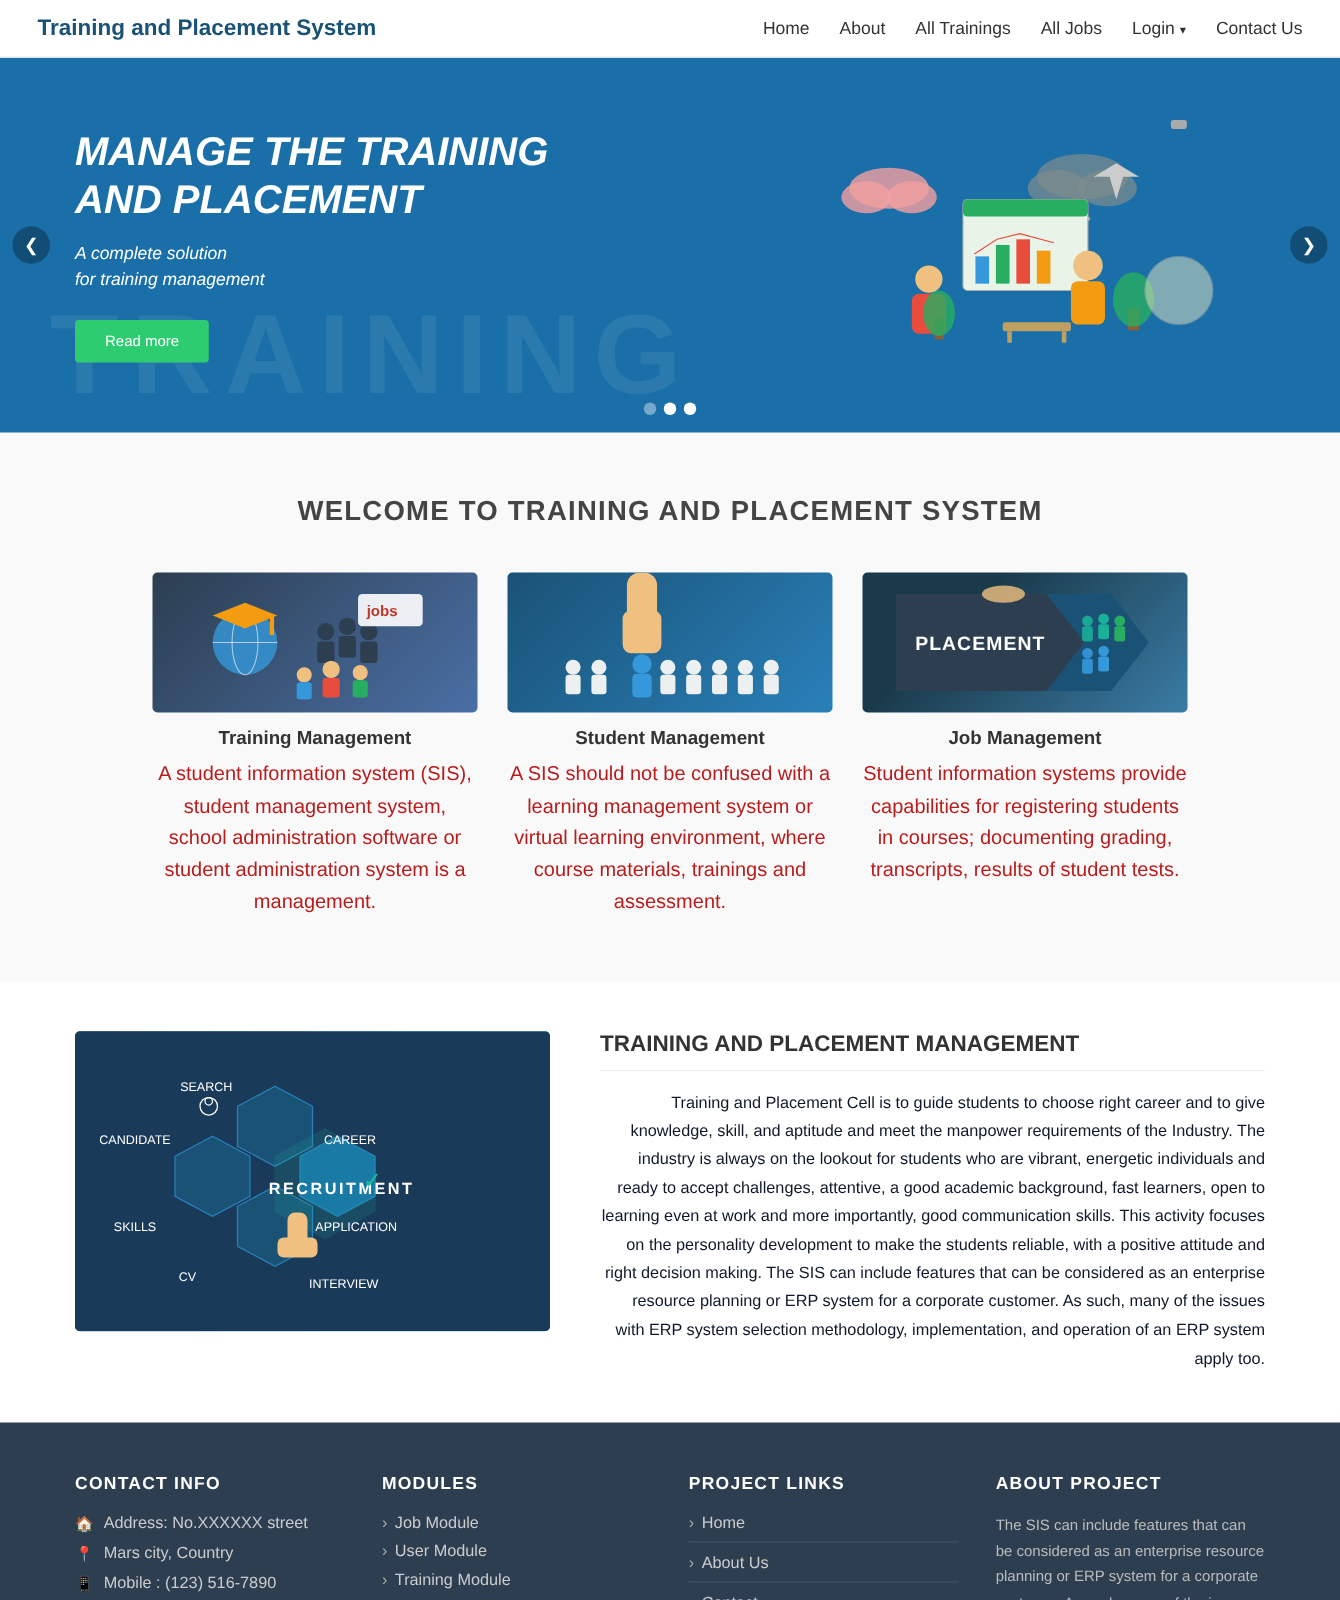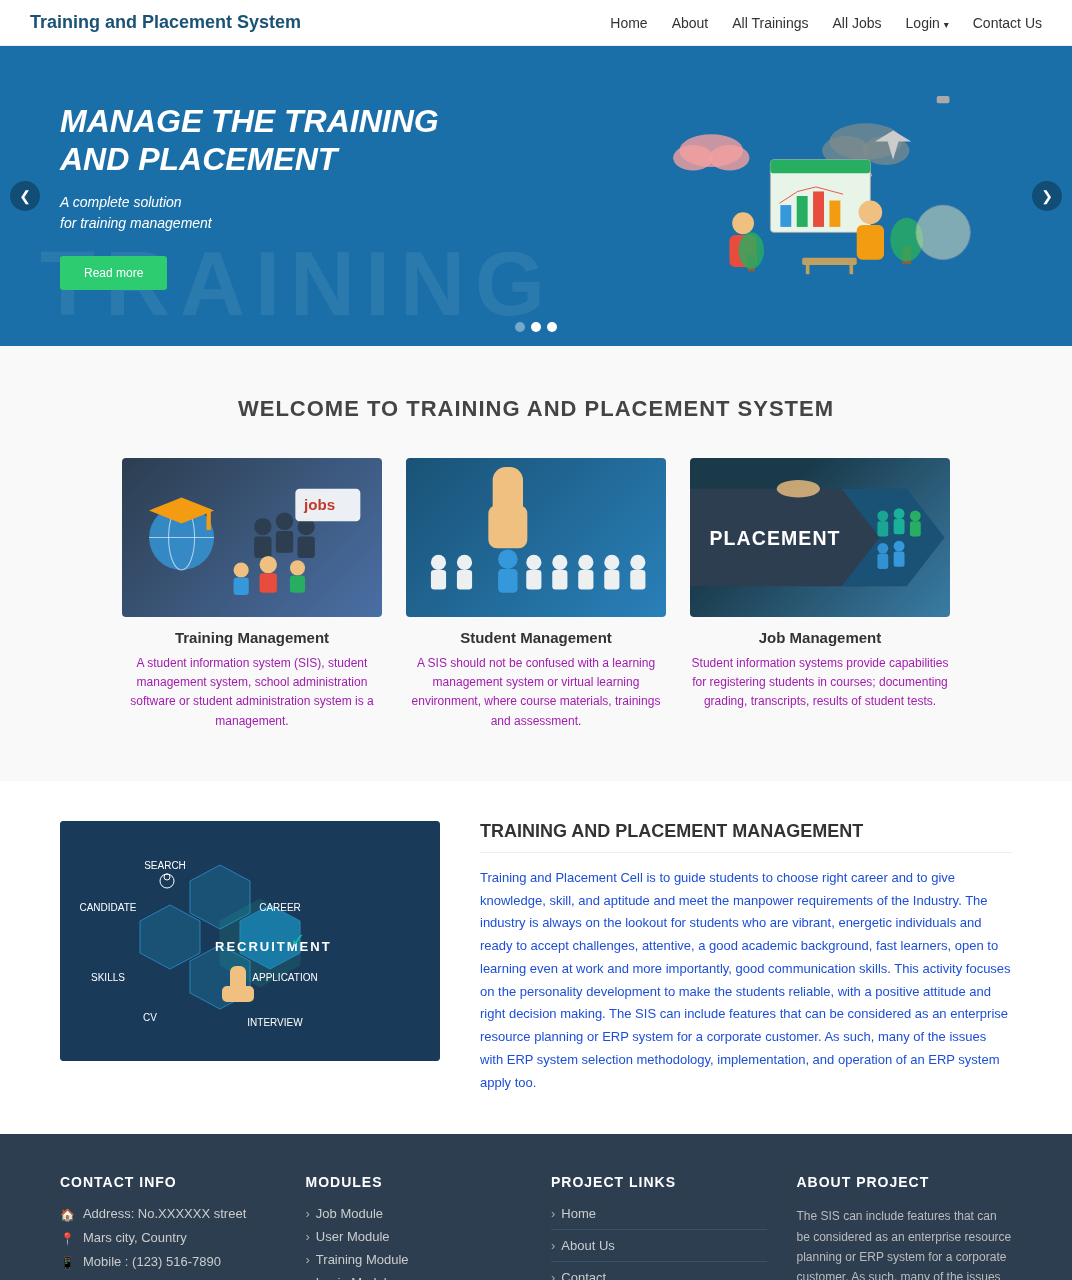--- a/index.html
+++ b/index.html
@@ -154,21 +154,21 @@
       gap: 24px;
       justify-content: center;
     }
     .card {
       flex: 1;
       max-width: 260px;
       text-align: center;
     }
     .card-img {
       width: 100%;
-      height: 159px;
+      height: 112px;
       border-radius: 4px;
       margin-bottom: 12px;
       object-fit: cover;
     }
     .card-img-training {
       background: linear-gradient(135deg, #2c3e50 0%, #4a6fa5 100%);
       position: relative;
       overflow: hidden;
     }
     .card-img-job {
@@ -181,22 +181,22 @@
       position: relative;
       overflow: hidden;
     }
     .card-title {
       font-size: 15px;
       font-weight: bold;
       margin-bottom: 8px;
       color: #333;
     }
     .card-text {
-      font-size: 12px;
-      color: #a21caf;
+      font-size: 16px;
+      color: #b91c1c;
       line-height: 1.6;
     }
 
     
     .info-section {
       display: flex;
       padding: 40px 60px;
       gap: 40px;
       align-items: flex-start;
       background: #fff;
@@ -219,22 +219,23 @@
     .info-title {
       font-size: 18px;
       font-weight: bold;
       color: #333;
       margin-bottom: 14px;
       padding-bottom: 10px;
       border-bottom: 1px solid #eee;
     }
     .info-text {
       font-size: 13px;
-      color: #1d4ed8;
+      color: #0f172a;
       line-height: 1.75;
+      text-align: right;
     }
 
     
     .footer {
       background: #2c3e50;
       color: #ccc;
       padding: 40px 60px 20px;
     }
     .footer-grid {
       display: grid;

